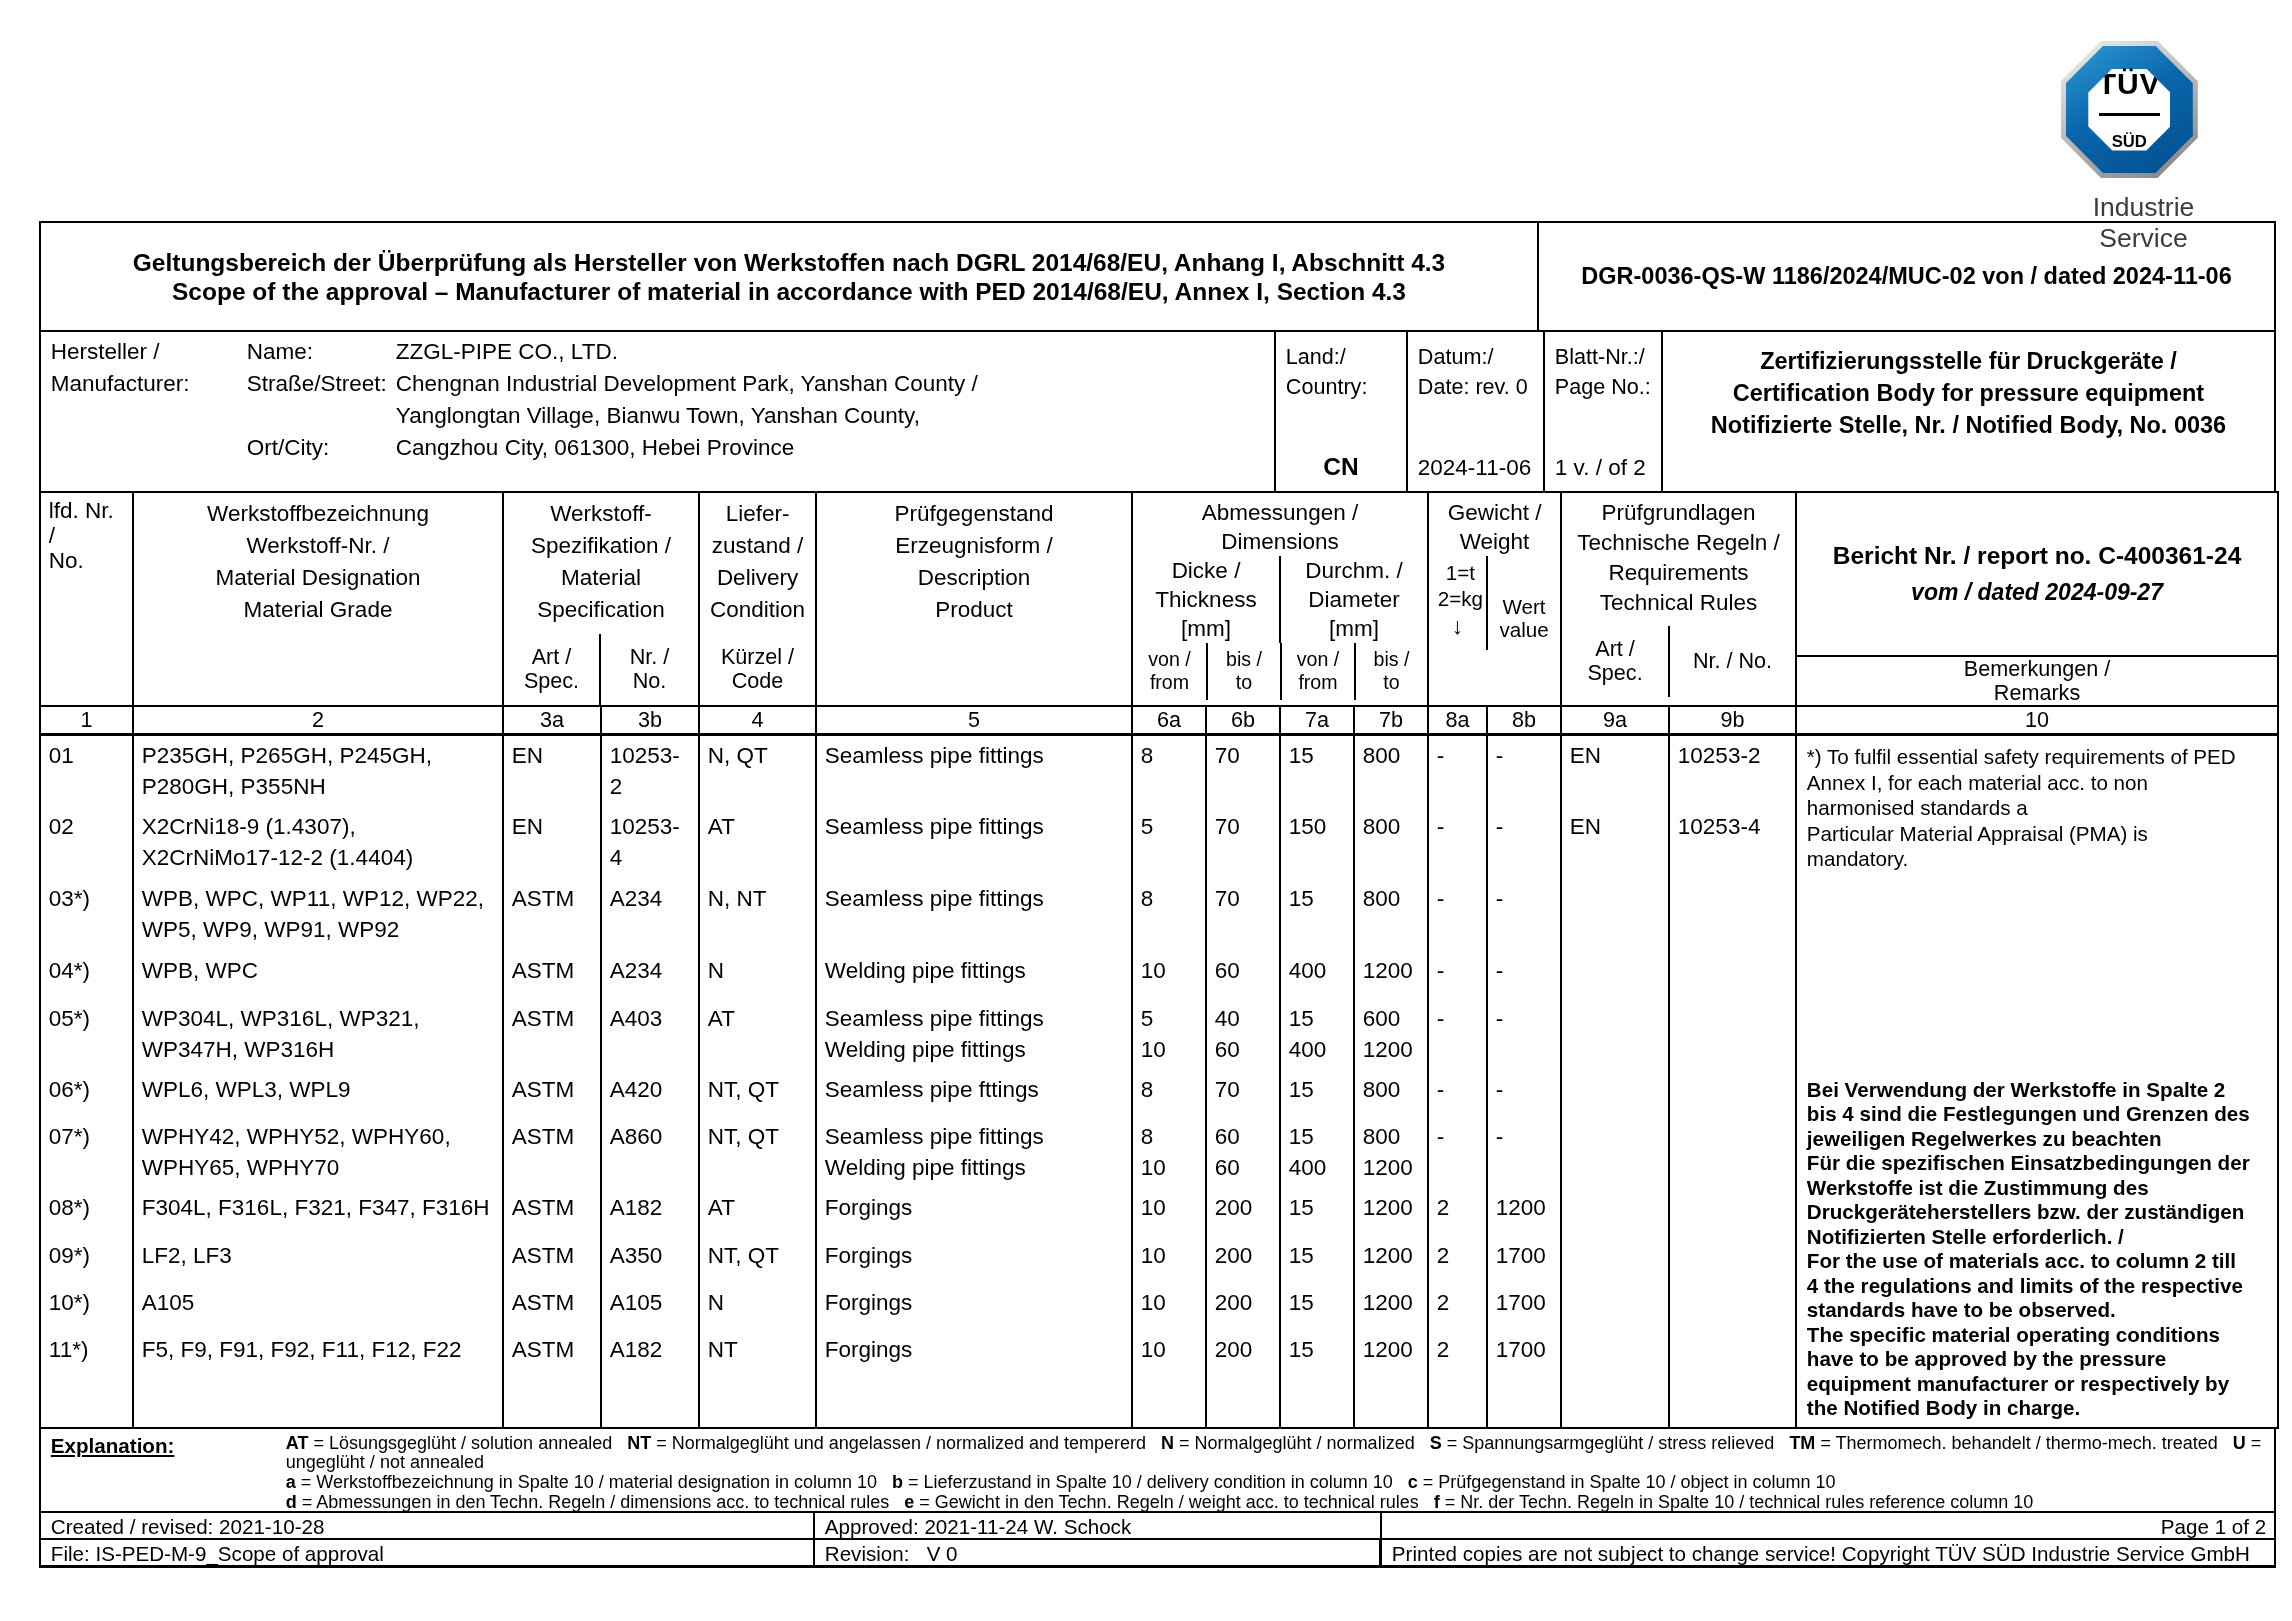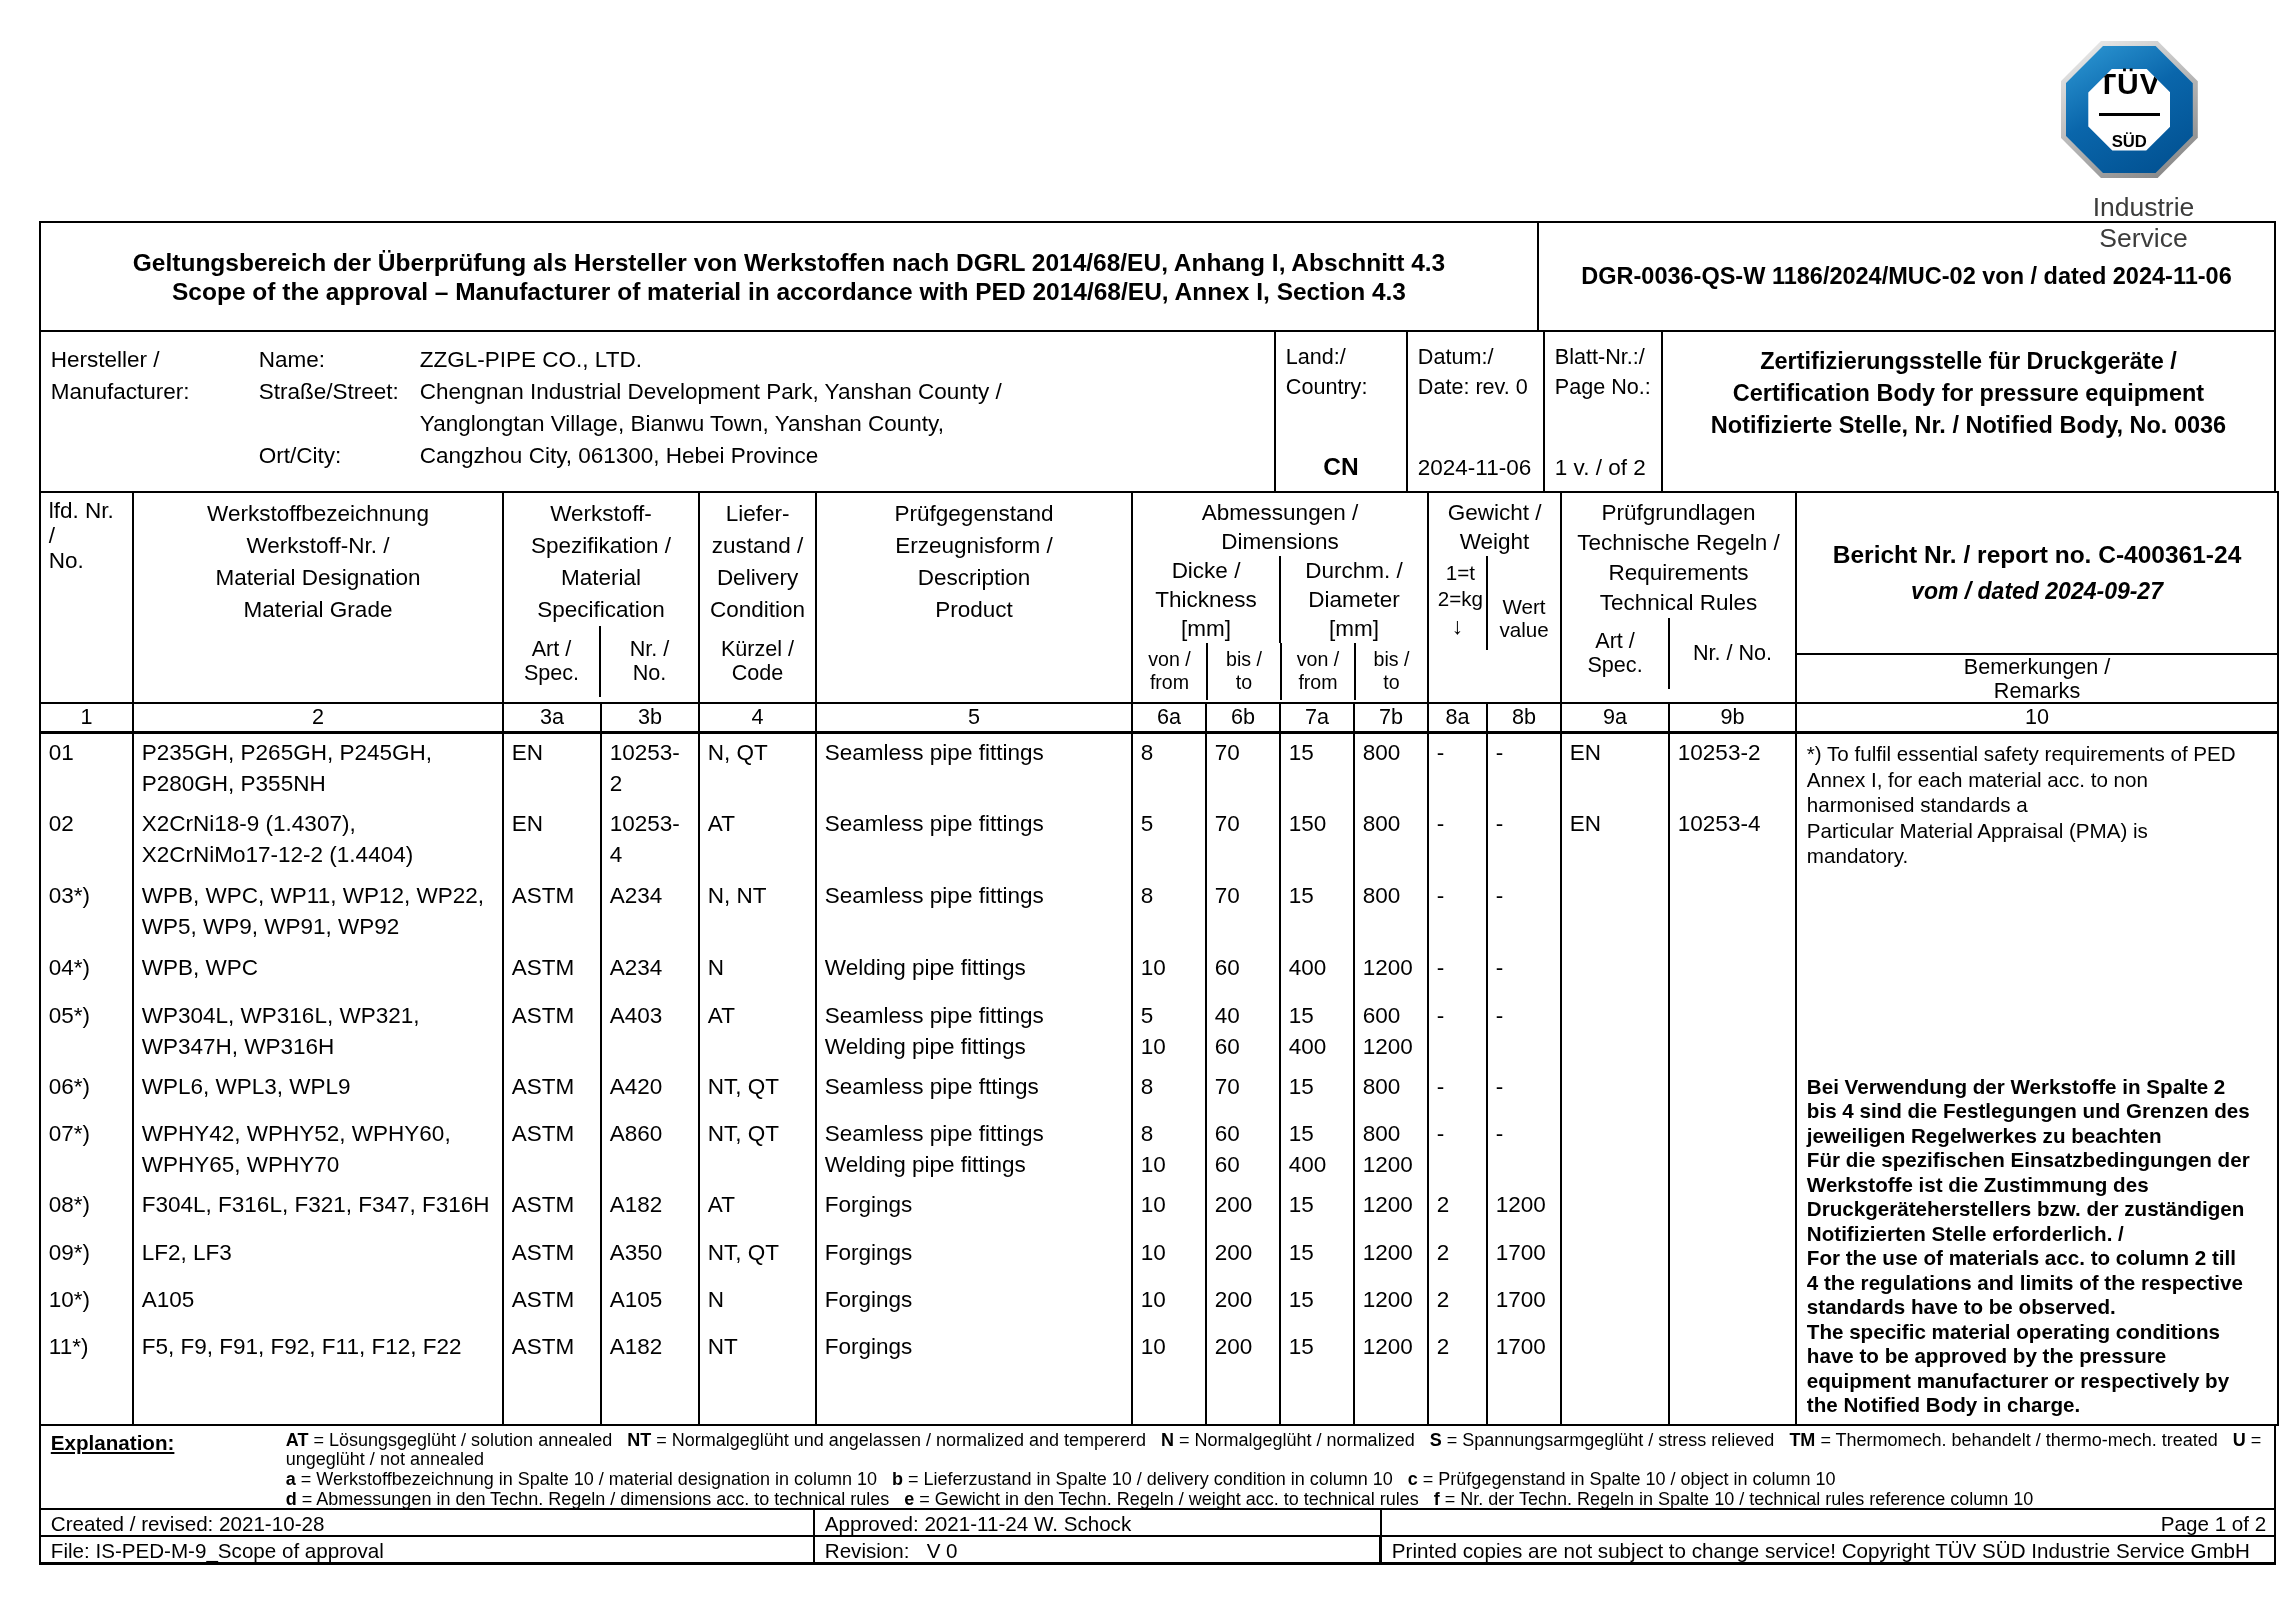--- a/index.html
+++ b/index.html
@@ -21,21 +21,21 @@
   
   .title-band{display:flex;border:2.9px solid #000;height:111px;box-sizing:border-box;}
   .title-left{width:1498px;box-sizing:border-box;border-right:2.9px solid #000;display:flex;flex-direction:column;justify-content:center;align-items:center;}
   .title-right{flex:1;display:flex;flex-direction:column;justify-content:center;align-items:center;}
   .title-line{font-weight:bold;font-size:24.5px;line-height:29px;text-align:center;}
   .title-right .title-line{font-size:23.5px;}
 
   
   .mfr-band{display:flex;border-left:2.9px solid #000;border-right:2.9px solid #000;height:159px;box-sizing:border-box;}
   .mfr-cell{box-sizing:border-box;border-right:2px solid #000;}
-  .mfr-main{width:1235px;display:flex;padding-top:12px;gap:12px;}
+  .mfr-main{width:1235px;display:flex;padding-top:4px;}
   .mline{white-space:pre-line;font-size:22.5px;line-height:32px;}
   .mcol-a{width:196px;padding-left:9.8px;}
   .mcol-b{width:149px;}
   .mcol-c{flex:1;}
   .mfr-small{width:132px;display:flex;flex-direction:column;padding:9.8px 0 0 9.8px;}
   .mfr-small .mlabel{font-size:21.6px;line-height:30px;white-space:pre-line;}
   .mfr-small .mvalue{margin-top:auto;margin-bottom:9.8px;font-size:22.5px;}
   .mfr-country{width:132px;}
   .mfr-date{width:137px;}
   .mfr-page{width:118px;}
@@ -48,21 +48,21 @@
   table.main th, table.main td{box-sizing:border-box;font-weight:normal;}
   thead th{border:2px solid #000;vertical-align:top;padding:0;}
   tr.h1{height:162px;}
   tr.h2{height:49px;}
   tr.h3{height:29px;}
   .hd{font-size:22.5px;line-height:32px;text-align:center;white-space:pre-line;padding-top:4.9px;}
   .hd-left{text-align:left;padding-left:7.8px;line-height:25px;}
   .grp{display:flex;flex-direction:column;height:100%;}
   .grp-title{font-size:22.5px;line-height:32px;text-align:center;padding-top:4.9px;white-space:pre-line;}
   .grp-fill{flex:1;}
-  .grp-sub{height:71px;display:grid;}
+  .grp-sub{height:71px;display:grid;margin-top:8px;}
   .sub-c{display:flex;align-items:center;justify-content:center;font-size:21.6px;line-height:24.5px;text-align:center;white-space:pre-line;}
   .bl{border-left:2px solid #000;}
   .spec-sub{grid-template-columns:95px 1fr;}
   .rules-sub{grid-template-columns:106px 1fr;}
   .dims-mid{flex:1;display:grid;grid-template-columns:146px 1fr;}
   .dims-halfcell{display:flex;flex-direction:column;align-items:center;justify-content:flex-start;font-size:22.5px;line-height:29px;white-space:pre-line;text-align:center;}
   .dims-quads{height:57px;display:grid;grid-template-columns:73px 74px 74px 1fr;}
   .dims-quads .sub-c{font-size:19.6px;line-height:23.5px;}
   .wt-mid{flex:1;display:grid;grid-template-columns:57px 1fr;}
   .wt-left{display:flex;flex-direction:column;}

